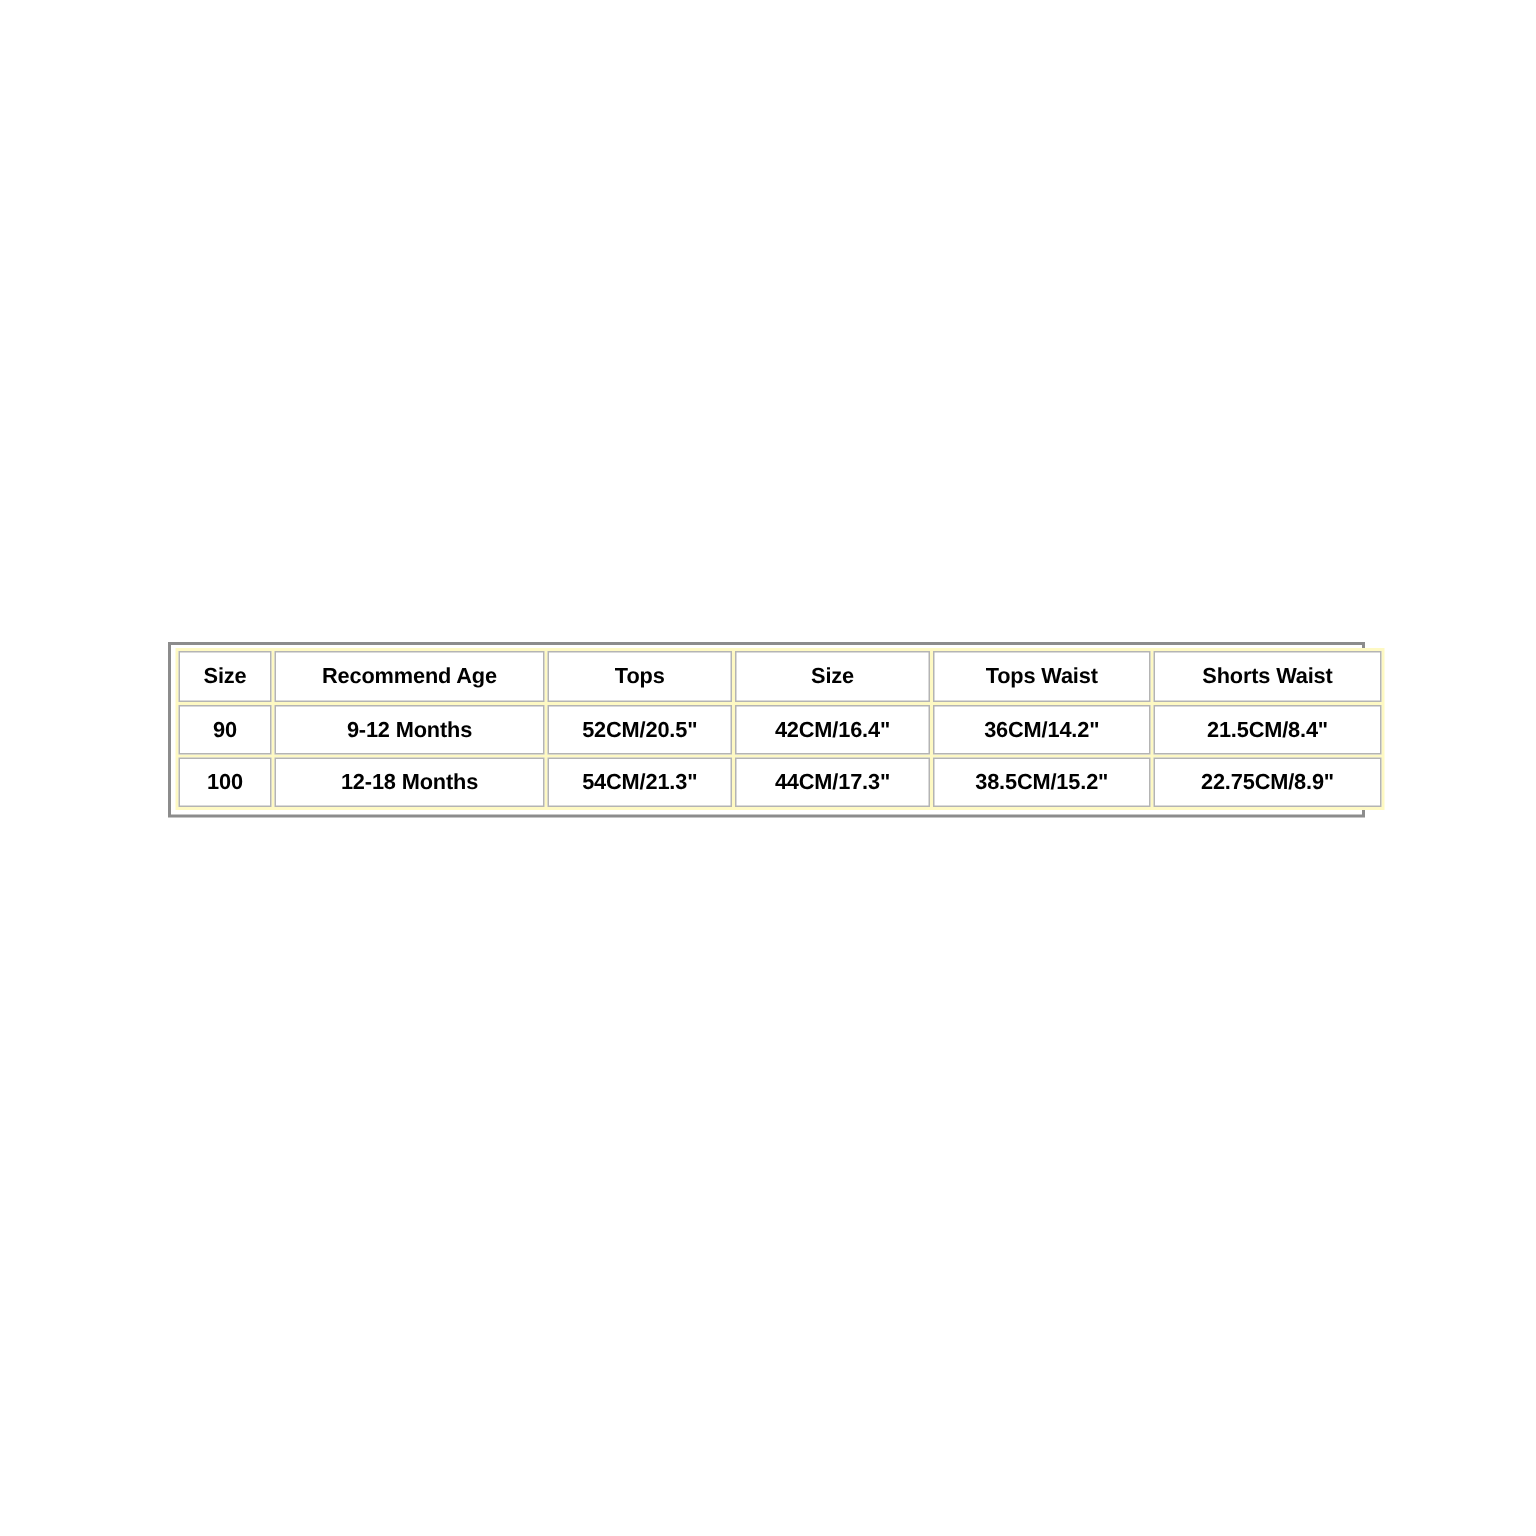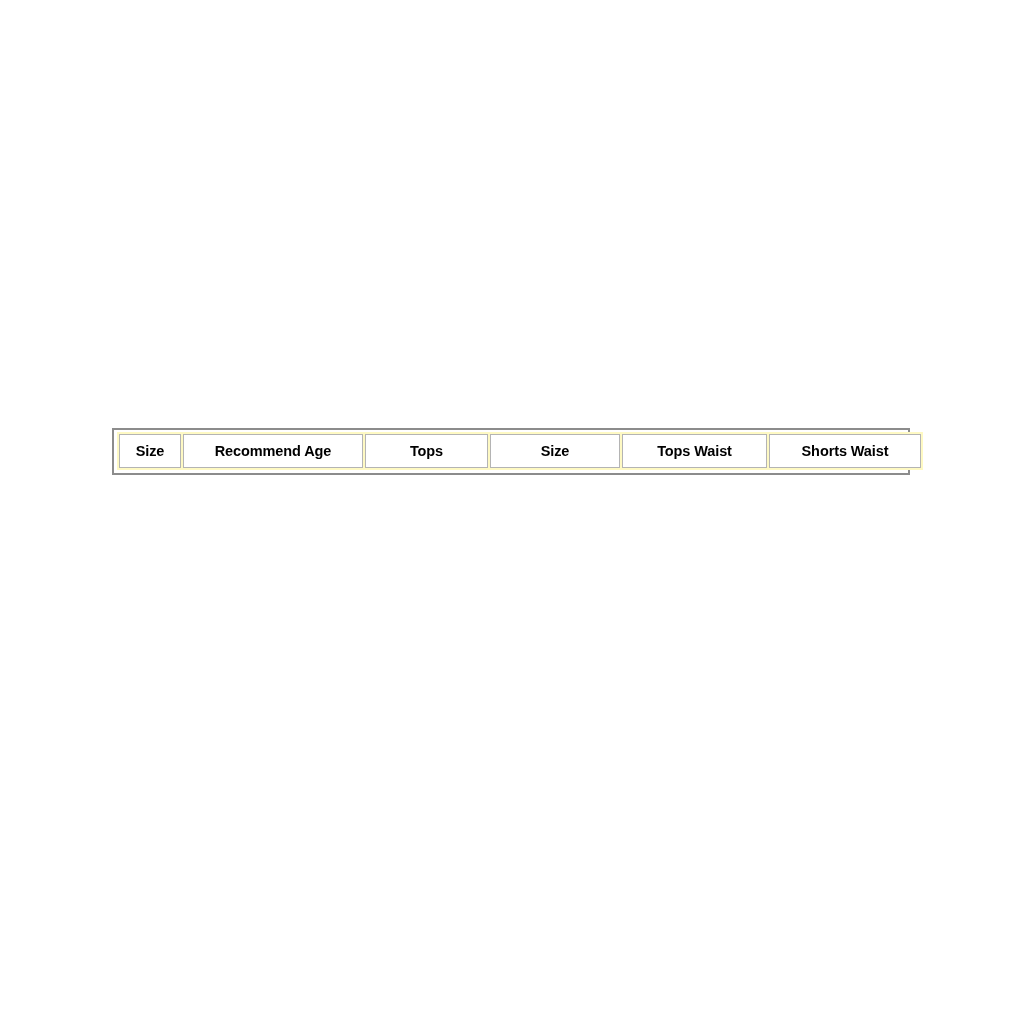--- a/index.html
+++ b/index.html
@@ -89,17 +89,33 @@
         <tr>
           <th>Size</th>
           <th>Recommend Age</th>
           <th>Tops</th>
           <th>Size</th>
           <th>Tops Waist</th>
           <th>Shorts Waist</th>
         </tr>
       </thead>
       <tbody>
+        <tr>
+          <td>90</td>
+          <td>9-12 Months</td>
+          <td>52CM/20.5"</td>
+          <td>42CM/16.4"</td>
+          <td>36CM/14.2"</td>
+          <td>21.5CM/8.4"</td>
+        </tr>
+        <tr>
+          <td>100</td>
+          <td>12-18 Months</td>
+          <td>54CM/21.3"</td>
+          <td>44CM/17.3"</td>
+          <td>38.5CM/15.2"</td>
+          <td>22.75CM/8.9"</td>
+        </tr>
       </tbody>
     </table>
   </div>
 
 </div>
 
 </body></html>

